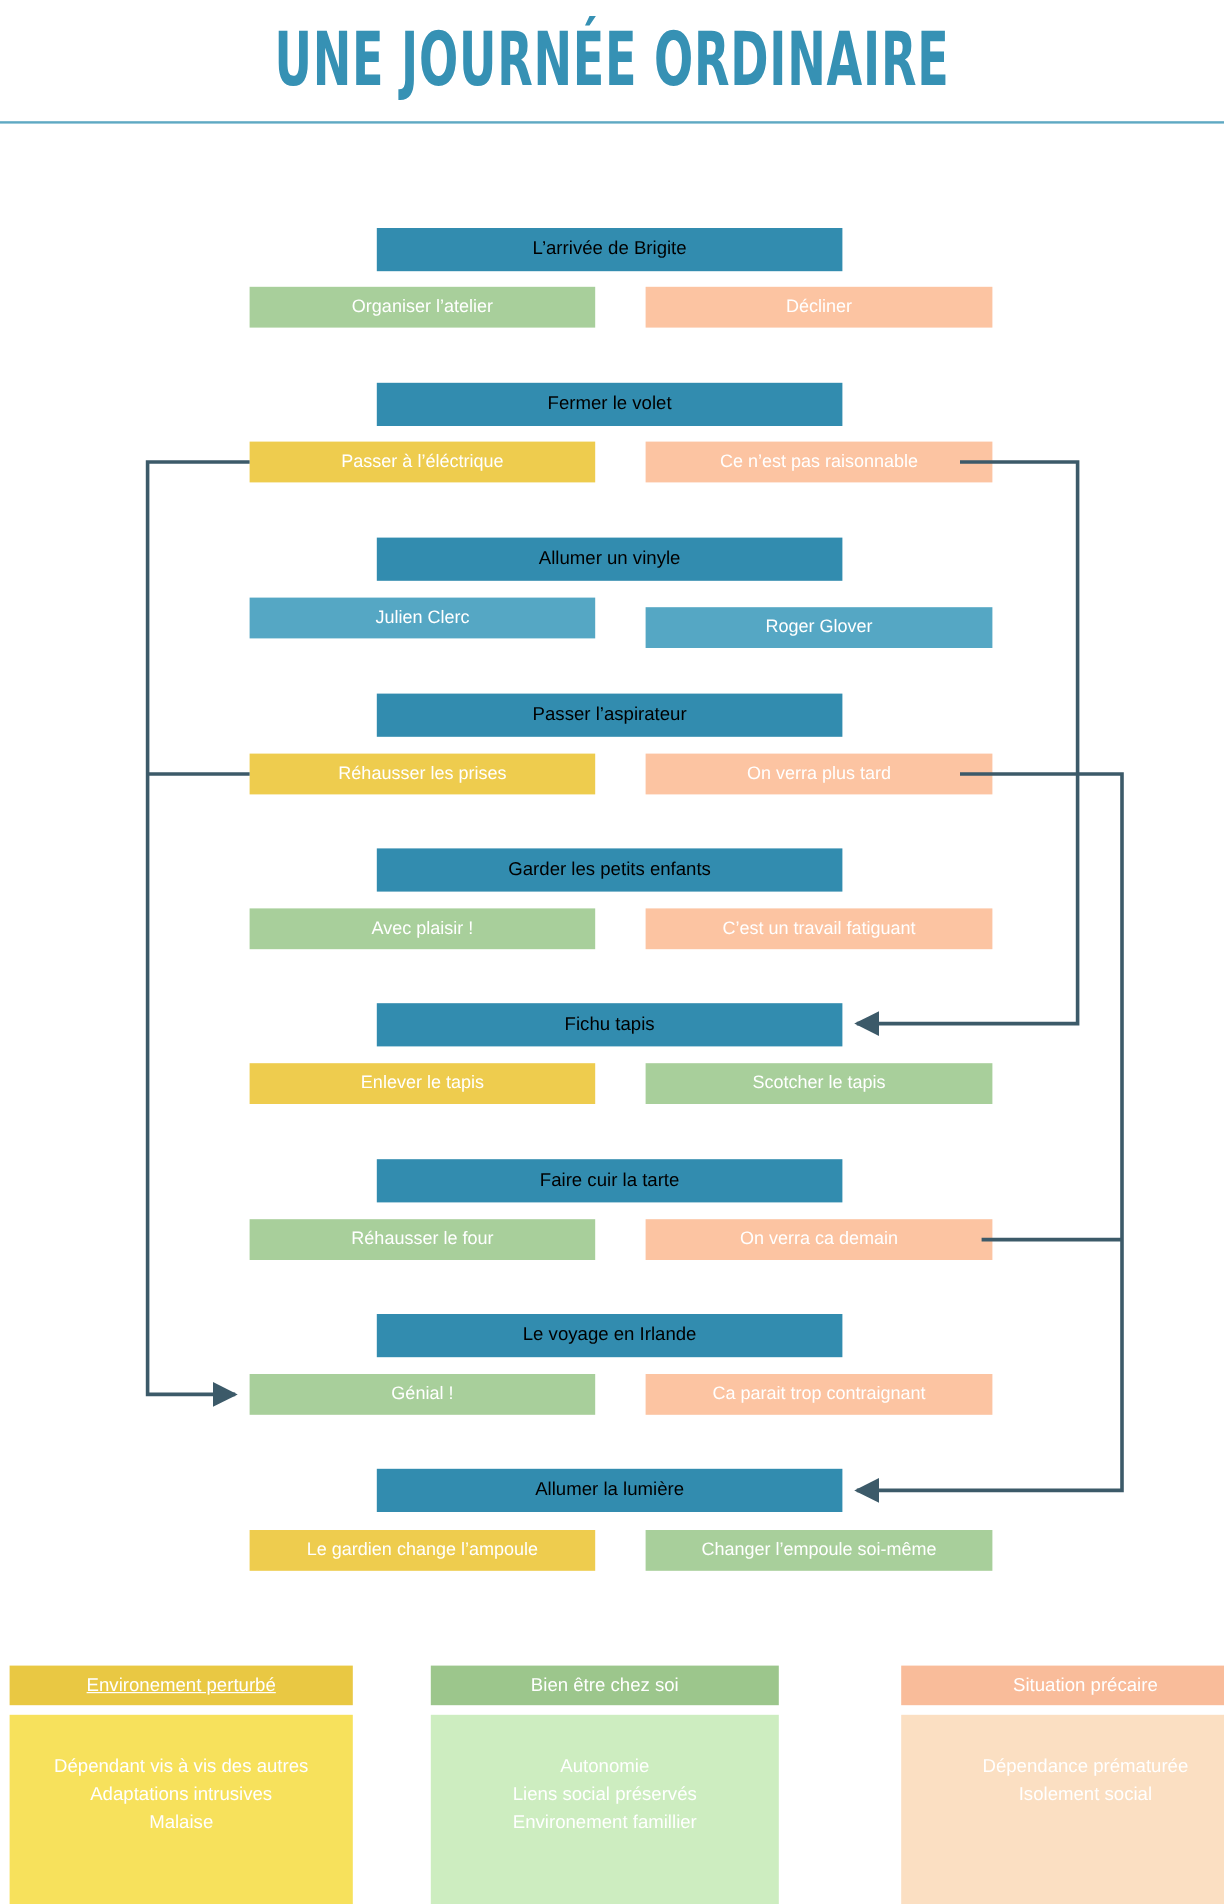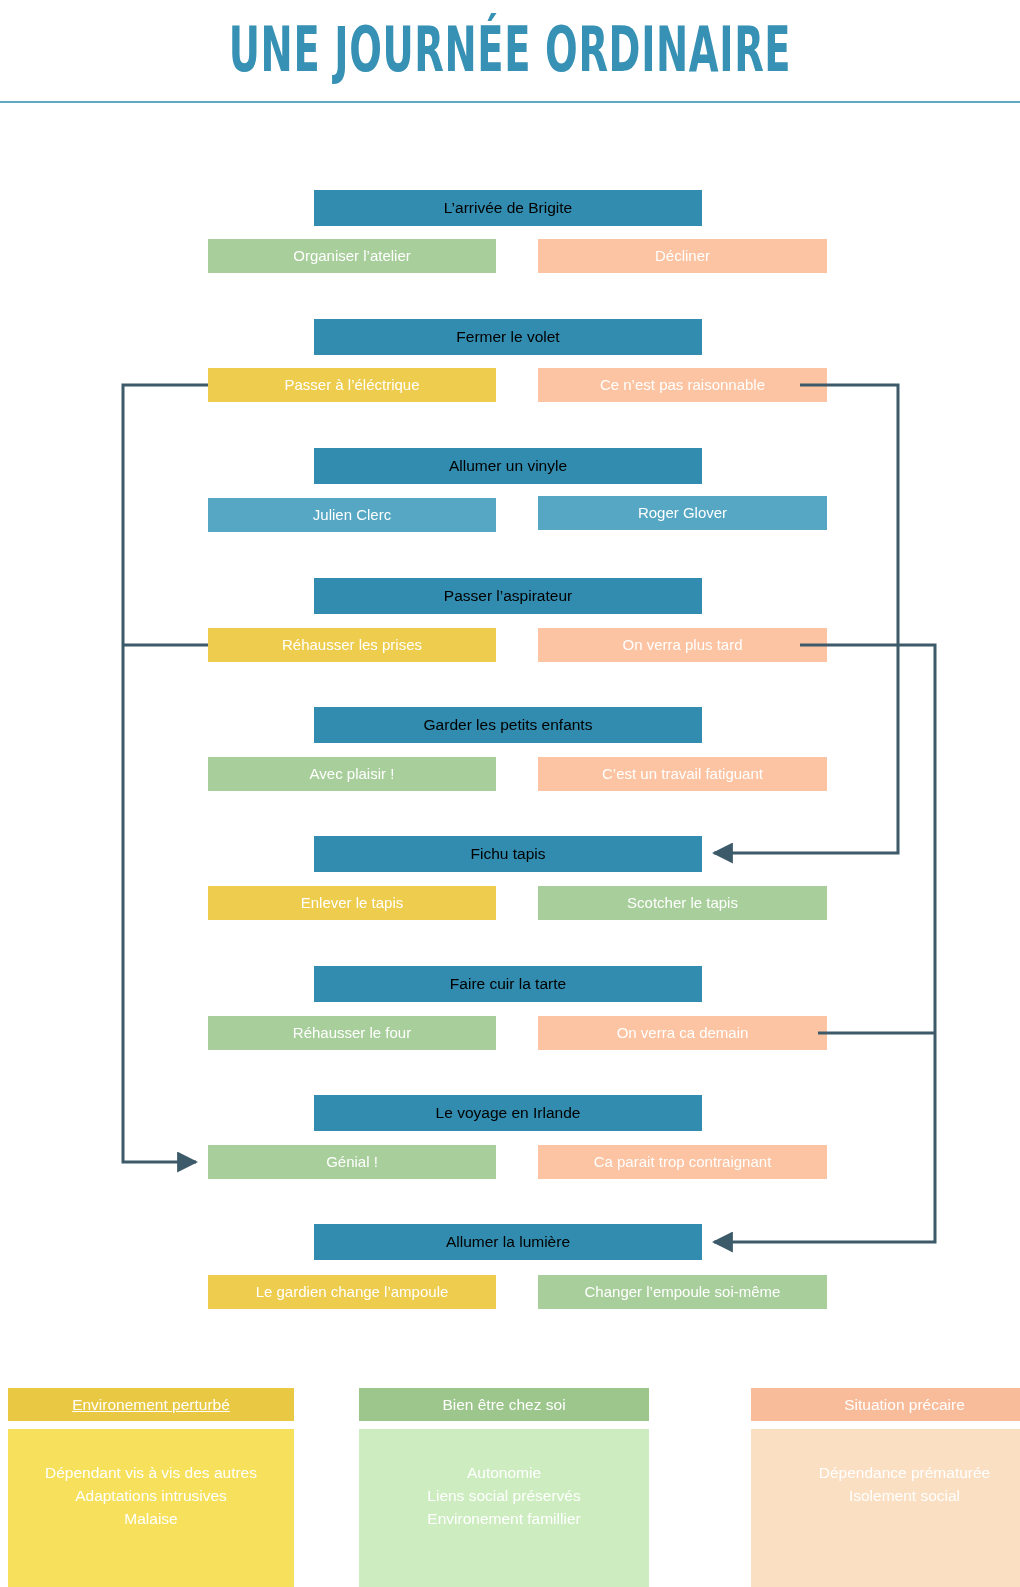--- a/index.html
+++ b/index.html
@@ -163,21 +163,21 @@
 
     <div class="row" style="top:319px">
       <div class="q-bar" style="top:0">Fermer le volet</div>
       <div class="opt left  c-yellow" style="top:49px">Passer à l’éléctrique</div>
       <div class="opt right c-peach" style="top:49px">Ce n’est pas raisonnable</div>
     </div>
 
     <div class="row" style="top:448px">
       <div class="q-bar" style="top:0">Allumer un vinyle</div>
       <div class="opt left  c-blue" style="top:50px">Julien Clerc</div>
-      <div class="opt right c-blue" style="top:48px">Roger Glover</div>
+      <div class="opt right c-blue" style="top:58px">Roger Glover</div>
     </div>
 
     <div class="row" style="top:578px">
       <div class="q-bar" style="top:0">Passer l’aspirateur</div>
       <div class="opt left  c-yellow" style="top:50px">Réhausser les prises</div>
       <div class="opt right c-peach" style="top:50px">On verra plus tard</div>
     </div>
 
     <div class="row" style="top:707px">
       <div class="q-bar" style="top:0">Garder les petits enfants</div>

